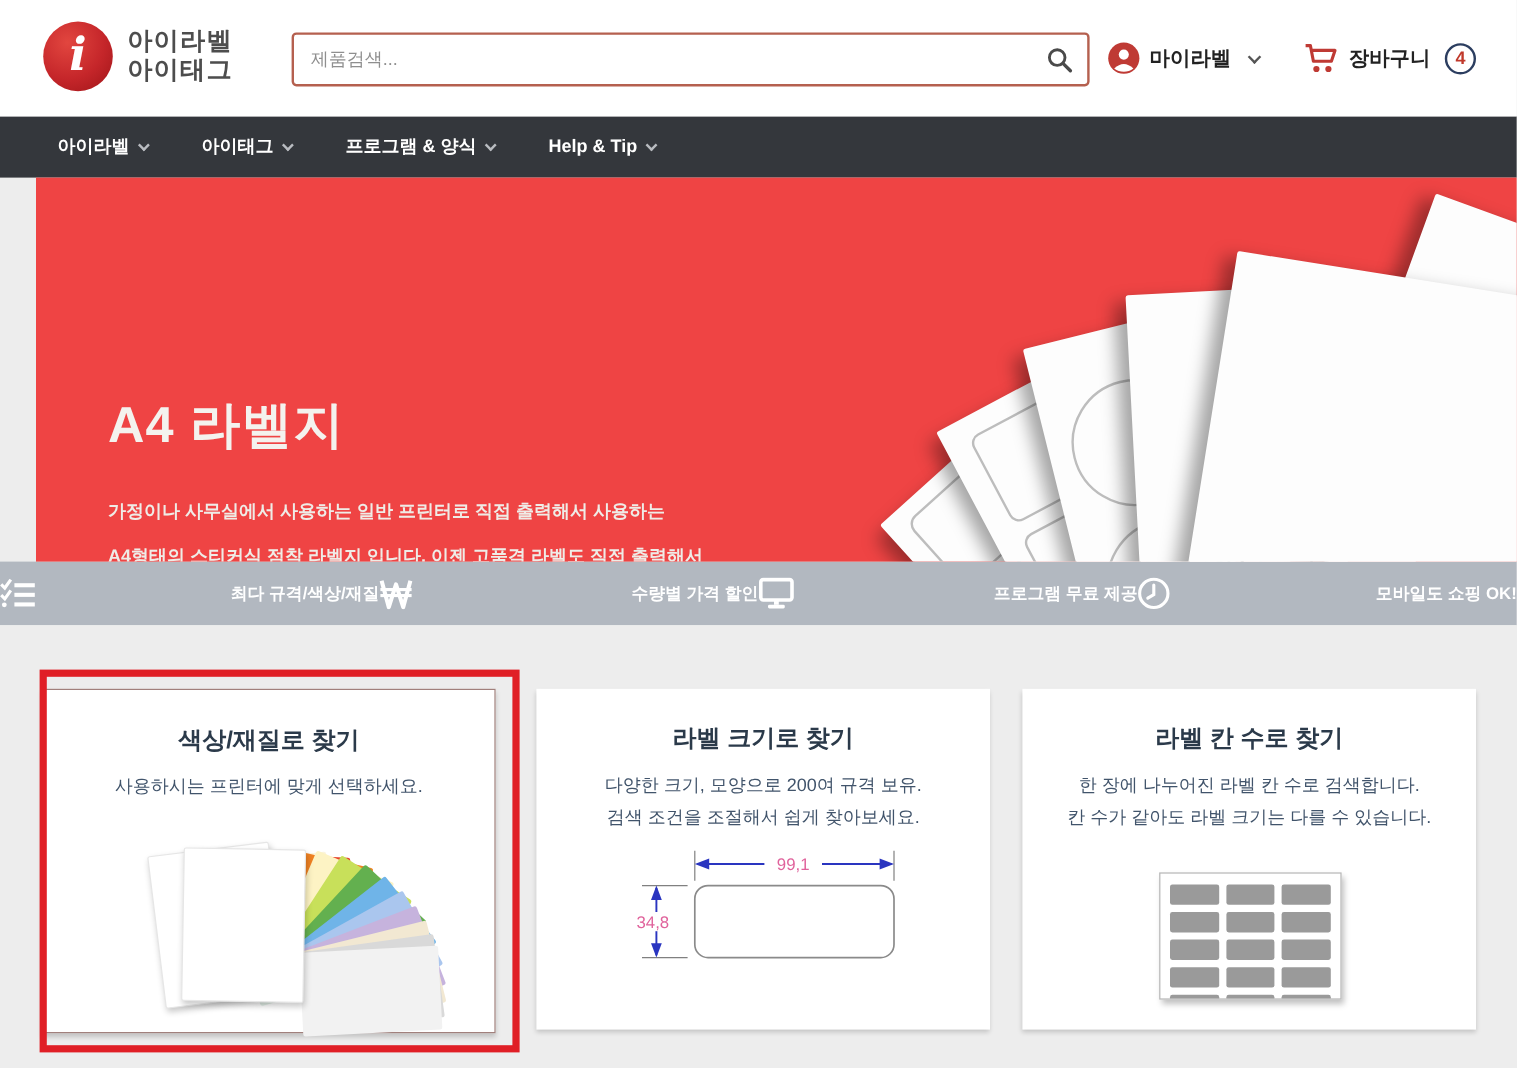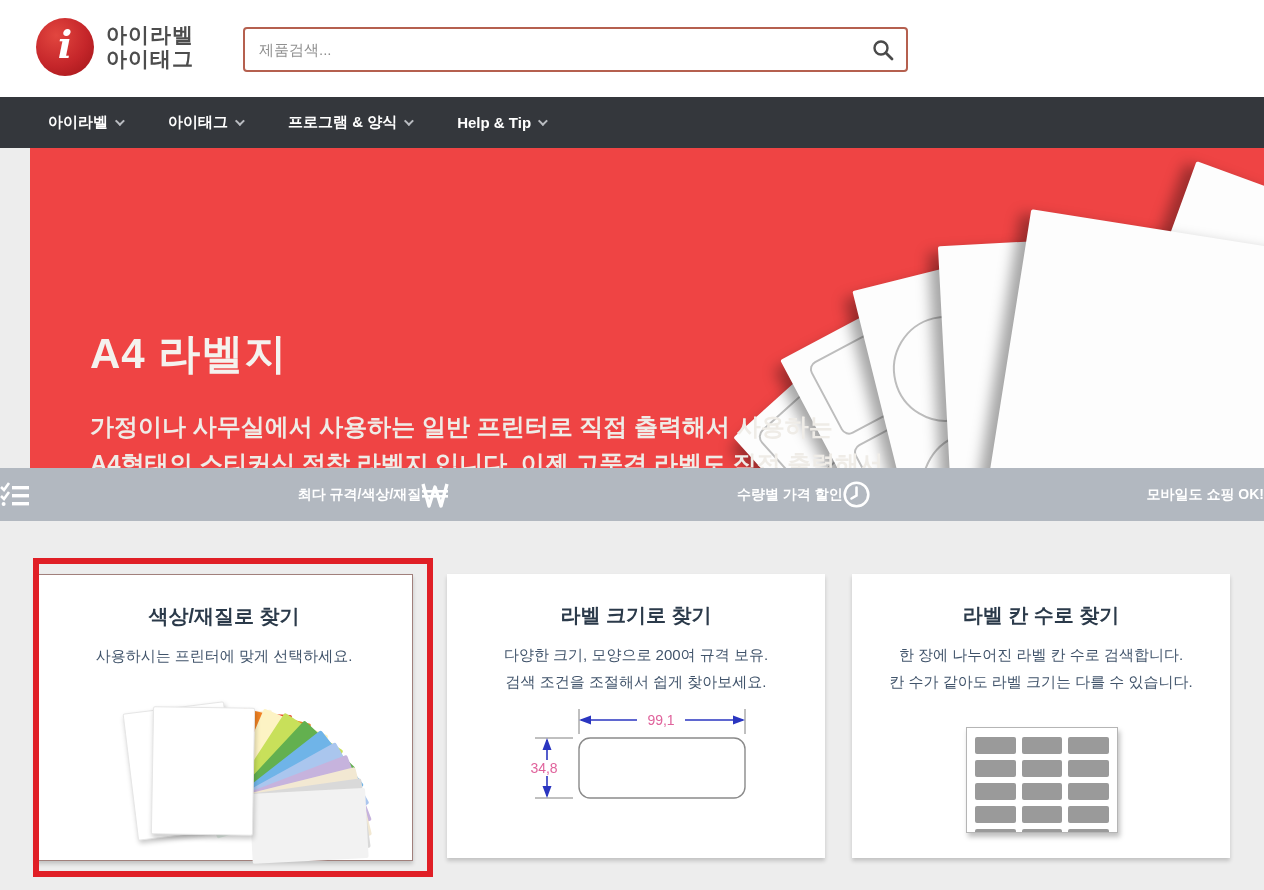--- a/index.html
+++ b/index.html
@@ -26,21 +26,21 @@
 
   
   .nav { height:51px; background:#34373c; display:flex; align-items:center; padding-left:48px; gap:46px; }
   .nav-item { color:#fff; font-size:15px; font-weight:bold; display:flex; align-items:center; cursor:pointer; }
   .nav-item .chev { border-color:#b9bcc1; width:7px; height:7px; margin-left:7px; }
 
   
   .hero { height:320px; background:#ef4444; position:relative; overflow:hidden;margin-left:30px; }
   .hero-title { position:absolute; left:60px; top:182px; font-size:42px; font-weight:bold; color:#f4f2ee; letter-spacing:1px; }
   .hero-title { top:178px; }
-  .hero-desc { position:absolute; left:60px; top:262px; font-size:24px; color:#efece7; line-height:37px; font-weight:bold; }
+  .hero-desc { position:absolute; left:60px; top:262px; font-size:15px; color:#efece7; line-height:37px; font-weight:bold; }
 
   
   .hero-art { position:absolute; right:0; top:0; width:440px; height:320px; }
   .sheet { position:absolute; background:#fdfdfd; box-shadow:-10px 6px 14px rgba(0,0,0,0.35); border-radius:2px; }
   .sheet svg { width:100%; height:100%; display:block; }
 
   
   .features { height:53px; background:#b2b8c0; display:flex; }
   .feature { flex:1; display:flex; align-items:center; justify-content:space-between; gap:10px; color:#fff; font-size:14px; font-weight:bold; }
 
@@ -83,20 +83,40 @@
   <div class="searchbox">
     <input type="text" placeholder="제품검색..." style="">
     <button class="search-btn">
       <svg width="24" height="24" viewBox="0 0 24 24">
         <circle cx="10" cy="10" r="6.5" fill="none" stroke="#4a4a4a" stroke-width="2.4"></circle>
         <line x1="15" y1="15" x2="21" y2="21" stroke="#4a4a4a" stroke-width="2.8" stroke-linecap="round"></line>
       </svg>
     </button>
   </div>
 
+  <div class="hdr-right">
+    <div class="hdr-item">
+      <svg width="27" height="27" viewBox="0 0 27 27">
+        <circle cx="13.5" cy="13.5" r="13" fill="#bf3a34"></circle>
+        <circle cx="13.5" cy="10.5" r="4.2" fill="#fff"></circle>
+        <path d="M5.5 22 Q13.5 14.5 21.5 22 A13 13 0 0 1 5.5 22Z" fill="#fff"></path>
+      </svg>
+      <span>마이라벨</span>
+      <span class="chev"></span>
+    </div>
+    <div class="hdr-item">
+      <svg width="30" height="27" viewBox="0 0 30 27">
+        <path d="M2 3 h4 l2.5 13 h15 l3-9 h-19" fill="none" stroke="#bf3a34" stroke-width="2.6" stroke-linejoin="round"></path>
+        <circle cx="11" cy="22.5" r="2.6" fill="#bf3a34"></circle>
+        <circle cx="21" cy="22.5" r="2.6" fill="#bf3a34"></circle>
+      </svg>
+      <span>장바구니</span>
+      <span class="cart-badge">4</span>
+    </div>
+  </div>
 </div>
 
 <div class="nav">
   <div class="nav-item">
       <span>아이라벨</span>
       <span class="chev"></span>
     </div>
   <div class="nav-item">
       <span>아이태그</span>
       <span class="chev"></span>
@@ -171,20 +191,28 @@
     </svg>
     <span>최다 규격/색상/재질</span>
   </div>
   <div class="feature">
     <svg width="28" height="26" viewBox="0 0 28 26">
       <polyline points="2,2 8,24 14,5 20,24 26,2" fill="none" stroke="#fff" stroke-width="3.4" stroke-linejoin="round"></polyline>
       <rect x="1" y="8" width="26" height="2.6" fill="#fff"></rect>
       <rect x="1" y="13" width="26" height="2.6" fill="#fff"></rect>
     </svg>
     <span>수량별 가격 할인</span>
+  </div>
+  <div class="feature">
+    <svg width="30" height="27" viewBox="0 0 30 27">
+      <rect x="2" y="2" width="26" height="17" rx="2" fill="none" stroke="#fff" stroke-width="3"></rect>
+      <rect x="13" y="19" width="4" height="4" fill="#fff"></rect>
+      <rect x="8" y="23" width="14" height="3" rx="1.2" fill="#fff"></rect>
+    </svg>
+    <span>프로그램 무료 제공</span>
   </div>
   <div class="feature">
     <svg width="27" height="27" viewBox="0 0 27 27">
       <circle cx="13.5" cy="13.5" r="11.8" fill="none" stroke="#fff" stroke-width="2.6"></circle>
       <polyline points="13.5,6.5 13.5,14.5 8.5,17.5" fill="none" stroke="#fff" stroke-width="2.6" stroke-linecap="round"></polyline>
     </svg>
     <span>모바일도 쇼핑 OK!</span>
   </div>
 </div>
 

